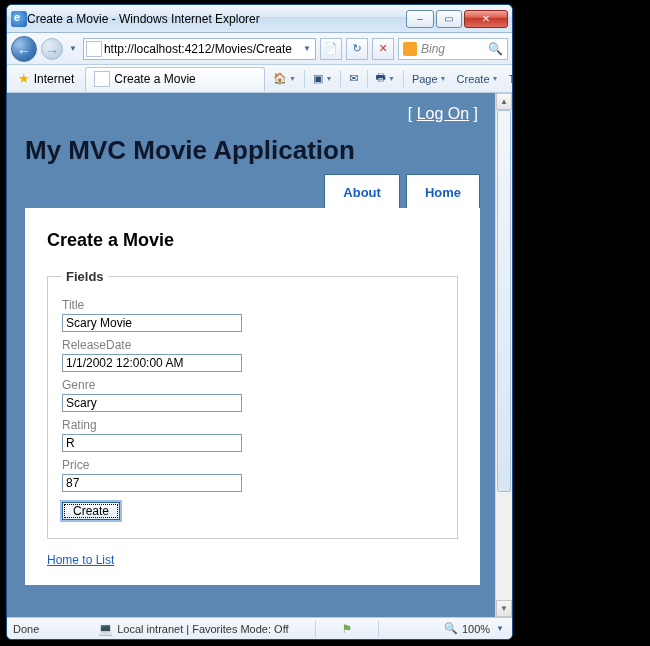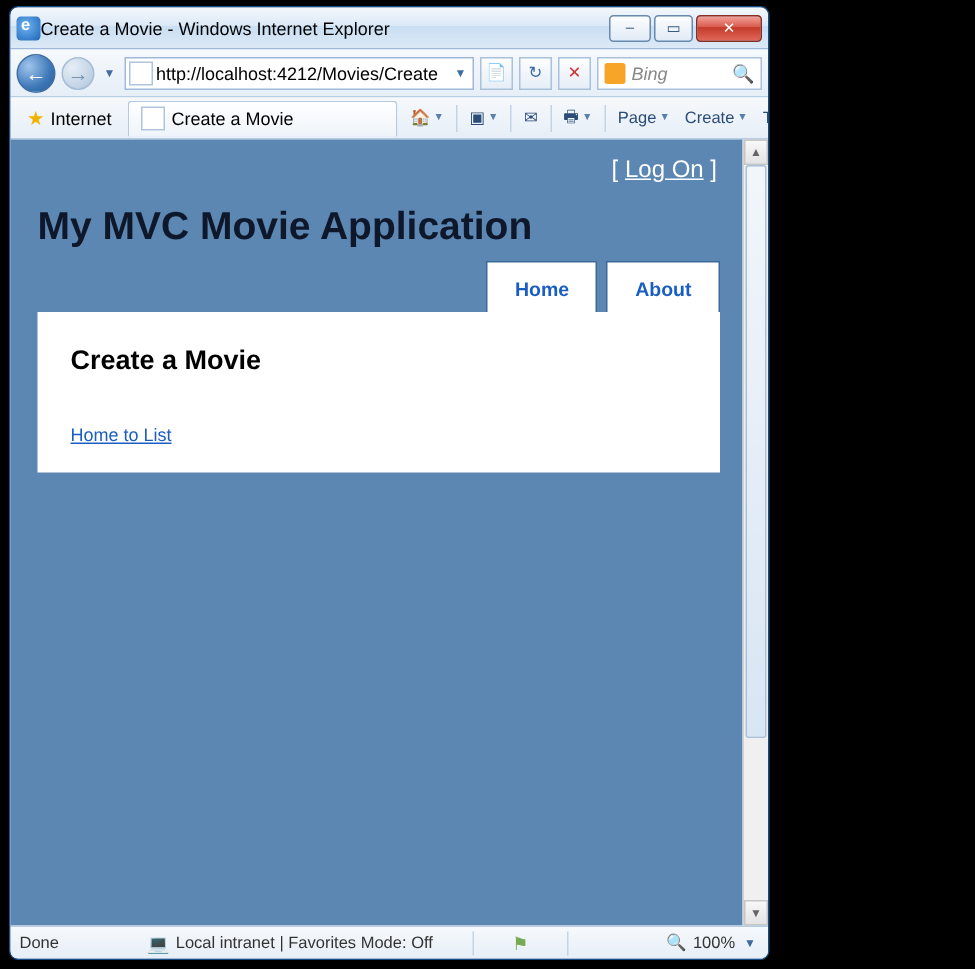--- a/index.html
+++ b/index.html
@@ -283,25 +283,45 @@
   </div>
 
   <div class="viewport">
     <div class="scrollpad">
       <div class="app-wrap">
         <div class="logon-line">
           [ <a href="#">Log On</a> ]
         </div>
         <div class="apptitle">My MVC Movie Application</div>
         <div class="menu">
+          <a href="#">About</a>
           <a href="#">Home</a>
-          <a href="#">About</a>
         </div>
         <div class="page">
           <h2>Create a Movie</h2>
+          <fieldset>
+            <legend>Fields</legend>
+
+            <div class="field-label">Title</div>
+            <input class="field-input" type="text" value="Scary Movie" style="">
+
+            <div class="field-label">ReleaseDate</div>
+            <input class="field-input" type="text" value="1/1/2002 12:00:00 AM" style="">
+
+            <div class="field-label">Genre</div>
+            <input class="field-input" type="text" value="Scary" style="">
+
+            <div class="field-label">Rating</div>
+            <input class="field-input" type="text" value="R" style="">
+
+            <div class="field-label">Price</div>
+            <input class="field-input" type="text" value="87" style="">
+
+            <div><button class="btn-create">Create</button></div>
+          </fieldset>
           <a href="#" class="backlink">Home to List</a>
         </div>
       </div>
     </div>
   </div>
 
   <div class="vscroll">
     <div class="btn">▲</div>
     <div class="track">
       <div class="thumb"></div>

